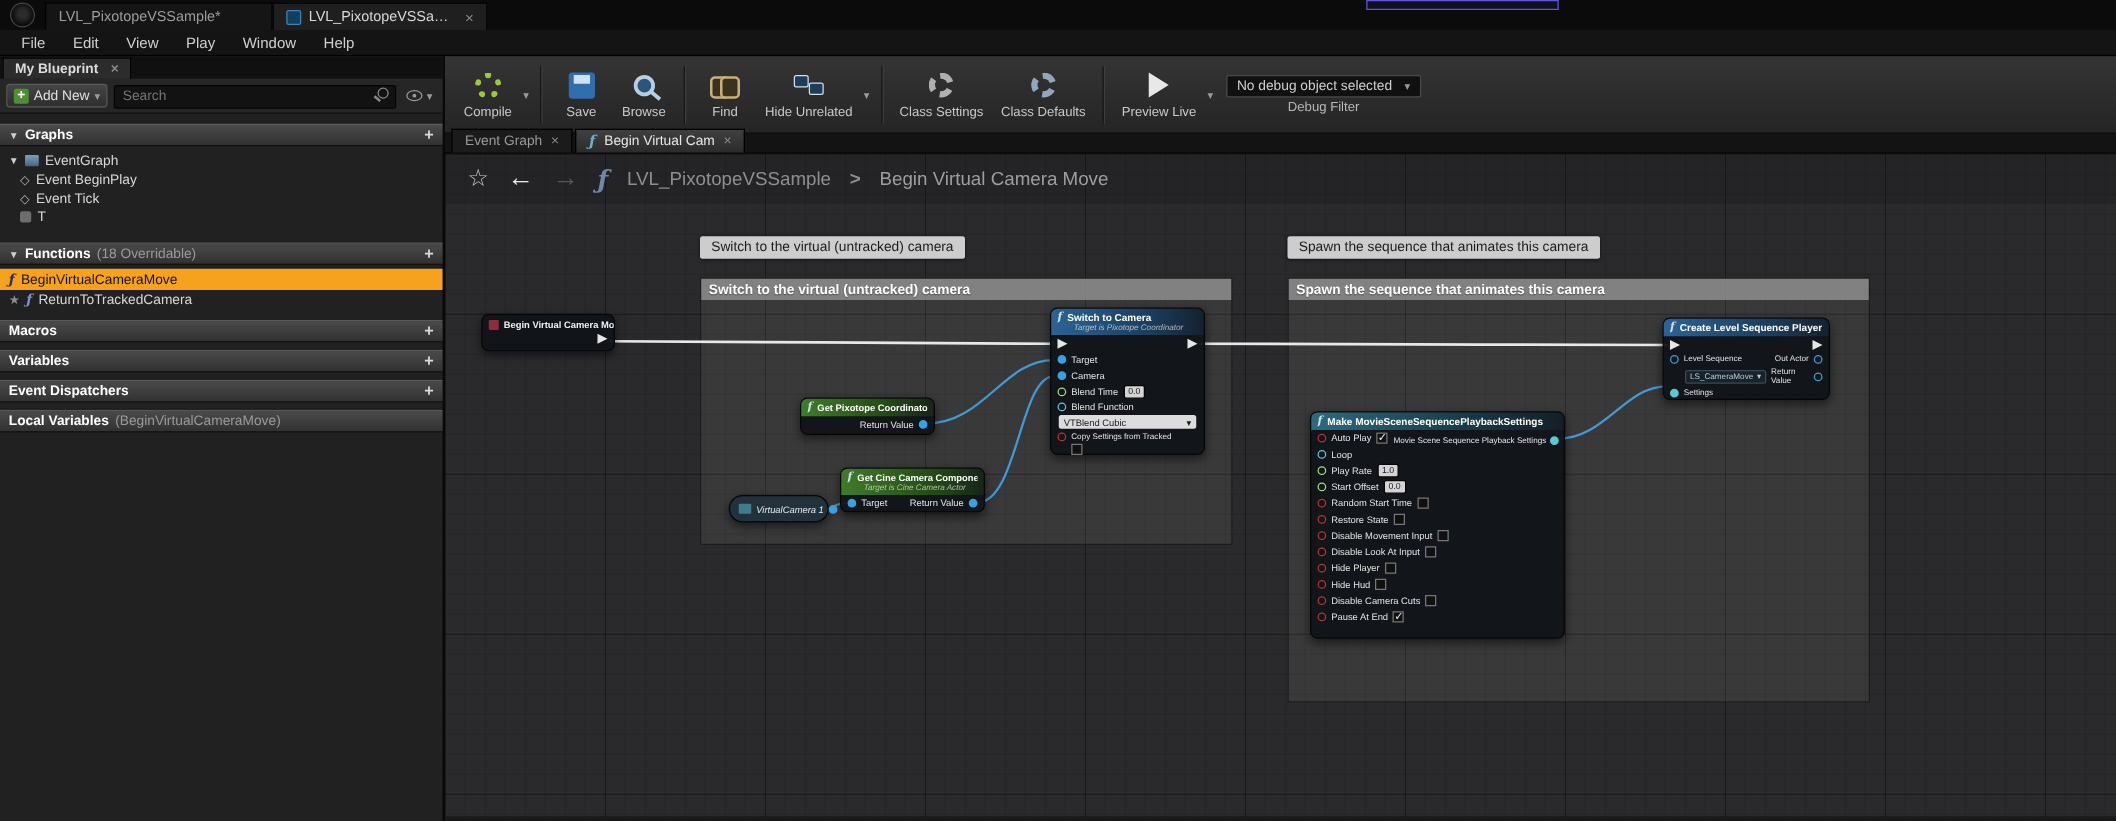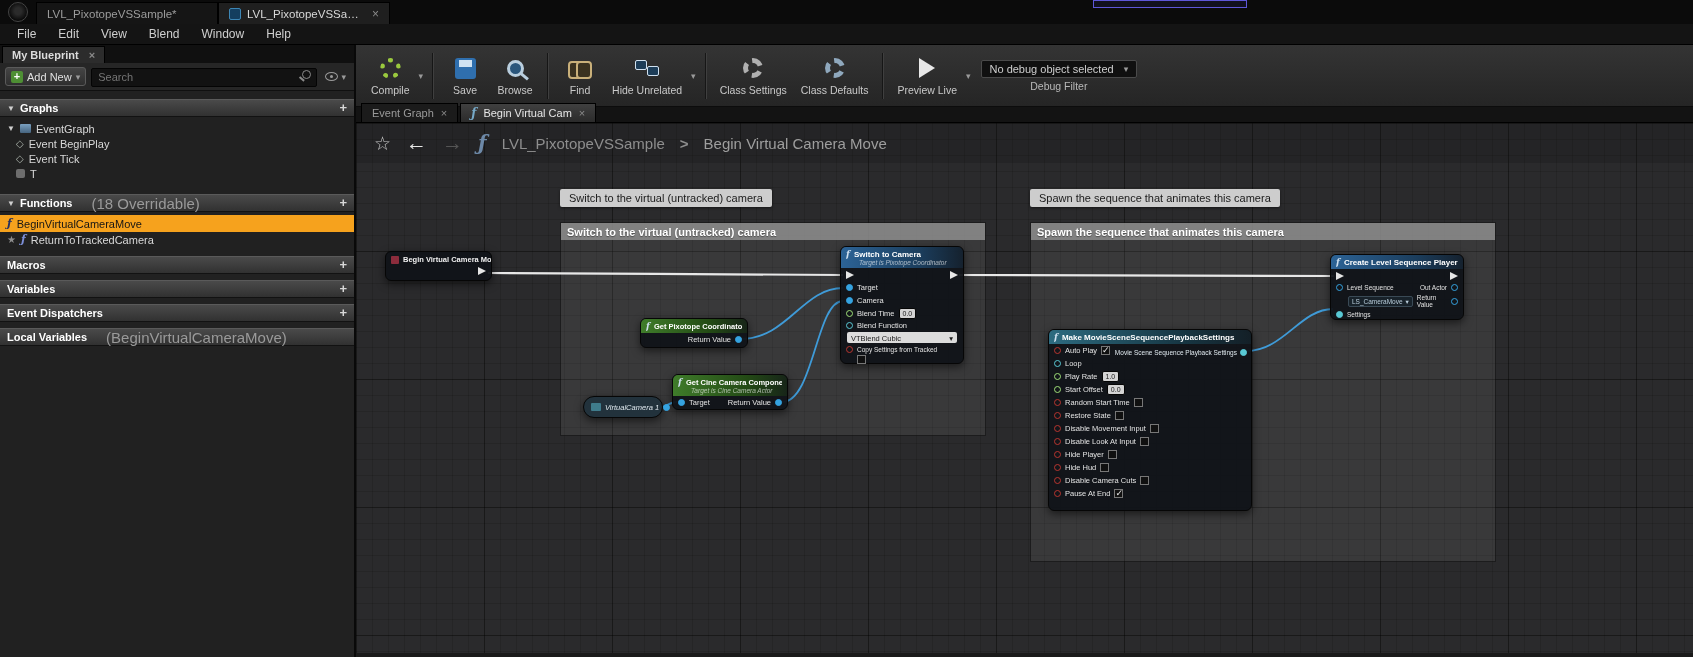--- a/index.html
+++ b/index.html
@@ -34,21 +34,21 @@
   .mag { position:absolute; right:6px; top:3px; width:9px; height:9px; border:1.5px solid #8a8a8a; border-radius:50%; }
   .mag::after { content:""; position:absolute; left:-4px; top:7px; width:6px; height:1.5px; background:#8a8a8a; transform:rotate(40deg); }
   .eyebtn { display:flex; align-items:center; gap:3px; padding:0 3px; }
   .eye { width:13px; height:9px; border:1px solid #9a9a9a; border-radius:50%; position:relative; }
   .eye::after { content:""; position:absolute; left:4px; top:2px; width:3px; height:3px; background:#9a9a9a; border-radius:50%; }
   .eyebtn .caret { color:#9a9a9a; font-size:9px; }
 
   .sb-header { height:18px; background:linear-gradient(#4a4a4a,#313131); display:flex; align-items:center; gap:5px; padding:0 7px; border-top:1px solid #5a5a5a; border-bottom:1px solid #121212; }
   .sb-header .tri { color:#cfcfcf; font-size:8px; }
   .sb-header .title { color:#fff; font-size:11px; font-weight:bold; }
-  .sb-header .note { color:#9a9a9a; font-size:15px;margin-left:14px; }
+  .sb-header .note { color:#9a9a9a; font-size:11px; }
   .sb-header .plusbtn { margin-left:auto; color:#d8d8d8; font-size:13px; font-weight:bold; line-height:10px; }
   .sb-row { height:15px; display:flex; align-items:center; gap:5px; padding:0 7px; color:#d8d8d8; font-size:11px; }
   .sb-row.selected { background:#F6A21D; color:#151515; height:17px; }
   .ind1 { padding-left:16px; }
   .ficon { font-family:"DejaVu Serif", serif; font-style:italic; color:#7d8fd8; font-size:11px; font-weight:bold; }
   .sb-row.selected .ficon { color:#253060; }
   .diamond { color:#a8b0a8; font-size:10px; }
   .graphicon { width:11px; height:9px; background:linear-gradient(#7aa0c0,#46647f); border-radius:1px; flex:none; }
   .ticon { width:9px; height:9px; background:#6d6d6d; border-radius:2px; flex:none; }
   .star-dim { color:#8d8d8d; font-size:10px; }
@@ -155,21 +155,21 @@
       <span class="wtab-label">LVL_PixotopeVSSample*</span>
       <span class="wtab-close">×</span>
     </div>
     <div class="artifact"></div>
   </div>
 
   <div class="menubar">
     <span class="menu-item">File</span>
     <span class="menu-item">Edit</span>
     <span class="menu-item">View</span>
-    <span class="menu-item">Blend</span>
+    <span class="menu-item">Play</span>
     <span class="menu-item">Window</span>
     <span class="menu-item">Help</span>
   </div>
 
   <div class="sidebar">
     <div class="sb-tabrow">
       <div class="sb-tab">
         <span>My Blueprint</span>
         <span class="close">×</span>
       </div>

